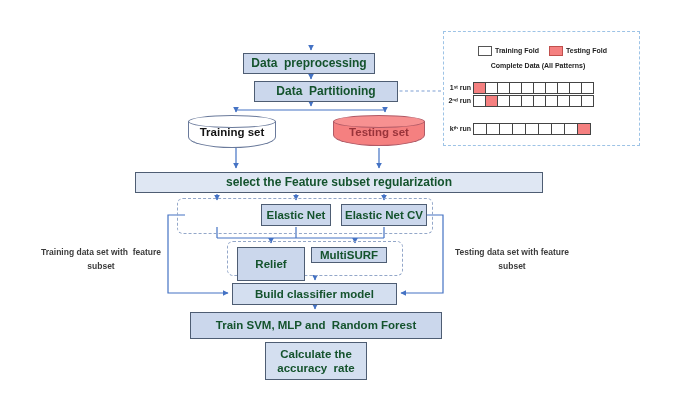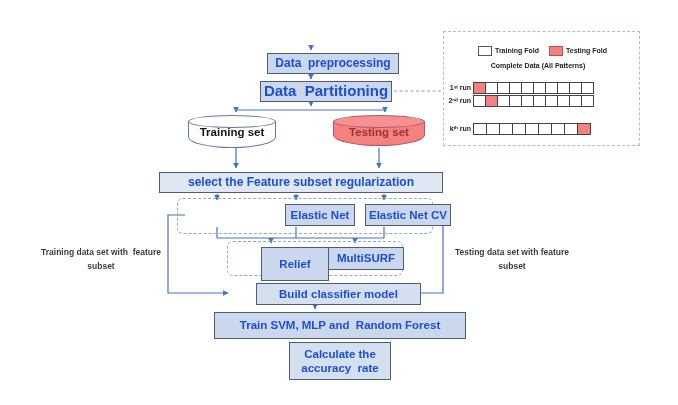--- a/index.html
+++ b/index.html
@@ -5,22 +5,22 @@
   html,body{margin:0;padding:0;background:#fff;}
   .canvas{
     position:relative;width:678px;height:405px;background:#ffffff;overflow:hidden;
     font-family:"Liberation Sans", sans-serif;
   }
   svg.lines{position:absolute;left:0;top:0;width:678px;height:405px;}
   .node{
     position:absolute;box-sizing:border-box;
     border:1.5px solid #4e5d73;background:#cbd7ec;
     display:flex;align-items:center;justify-content:center;
-    font-size:11.5px;font-weight:600;color:#1d4ed8;text-align:center;
-    white-space:pre-wrap;line-height:1.25;margin-left:24px;
+    font-size:11.5px;font-weight:600;color:#14532d;text-align:center;
+    white-space:pre-wrap;line-height:1.25;
   }
   .node.lite{background:#dfe7f3;}
   .node.mid{background:#d4dff0;}
   .dashedbox{
     position:absolute;box-sizing:border-box;
     border:1.2px dashed #93a7c9;border-radius:6px;background:transparent;
   }
   .cyl{position:absolute;}
   .cyl .body{
     position:absolute;left:0;right:0;top:6px;bottom:0;box-sizing:border-box;
@@ -106,43 +106,43 @@
     <g stroke="#3a3a3a" stroke-width="1" fill="none">
       <path d="M472.5 71 V79"></path>
       <path d="M598.5 71 V79"></path>
       <path d="M476 75 H595" marker-start="url(#arrdark)" marker-end="url(#arrdark)"></path>
     </g>
   </svg>
 
 
   <div class="node" style="left:243px;top:53px;width:132px;height:21px;font-size:12px">Data  preprocessing</div>
 
-  <div class="node" style="left:236px;top:81px;width:132px;height:21px;font-size:15px">Data  Partitioning</div>
+  <div class="node" style="left:254px;top:81px;width:144px;height:21px;font-size:12px">Data  Partitioning</div>
 
   <div class="cyl white" style="left:188px;top:115px;width:88px;height:33px">
     <div class="body"></div>
     <div class="top"></div>
     <span class="lbl">Training set</span>
   </div>
 
   <div class="cyl red" style="left:333px;top:115px;width:92px;height:31px">
     <div class="body"></div>
     <div class="top"></div>
     <span class="lbl">Testing set</span>
   </div>
 
-  <div class="node lite" style="left:135px;top:172px;width:284px;height:21px;font-size:12px">select the Feature subset regularization</div>
+  <div class="node lite" style="left:135px;top:172px;width:408px;height:21px;font-size:12px">select the Feature subset regularization</div>
 
   <div class="dashedbox" style="left:177px;top:198px;width:256px;height:36px"></div>
   <div class="node" style="left:261px;top:204px;width:70px;height:22px">Elastic Net</div>
   <div class="node" style="left:341px;top:204px;width:86px;height:22px">Elastic Net CV</div>
 
   <div class="dashedbox" style="left:227px;top:241px;width:176px;height:35px"></div>
   <div class="node" style="left:237px;top:247px;width:68px;height:34px">Relief</div>
-  <div class="node" style="left:304px;top:247px;width:76px;height:23px">MultiSURF</div>
+  <div class="node" style="left:311px;top:247px;width:76px;height:16px">MultiSURF</div>
 
   <div class="sidelabel" style="left:38px;top:246px;width:126px">Training data set with  feature
 subset</div>
   <div class="sidelabel" style="left:452px;top:246px;width:120px">Testing data set with feature
 subset</div>
 
   <div class="node mid" style="left:232px;top:283px;width:165px;height:22px">Build classifier model</div>
   <div class="node" style="left:190px;top:312px;width:252px;height:27px">Train SVM, MLP and  Random Forest</div>
   <div class="node mid" style="left:265px;top:342px;width:102px;height:38px">Calculate the
 accuracy  rate</div>

